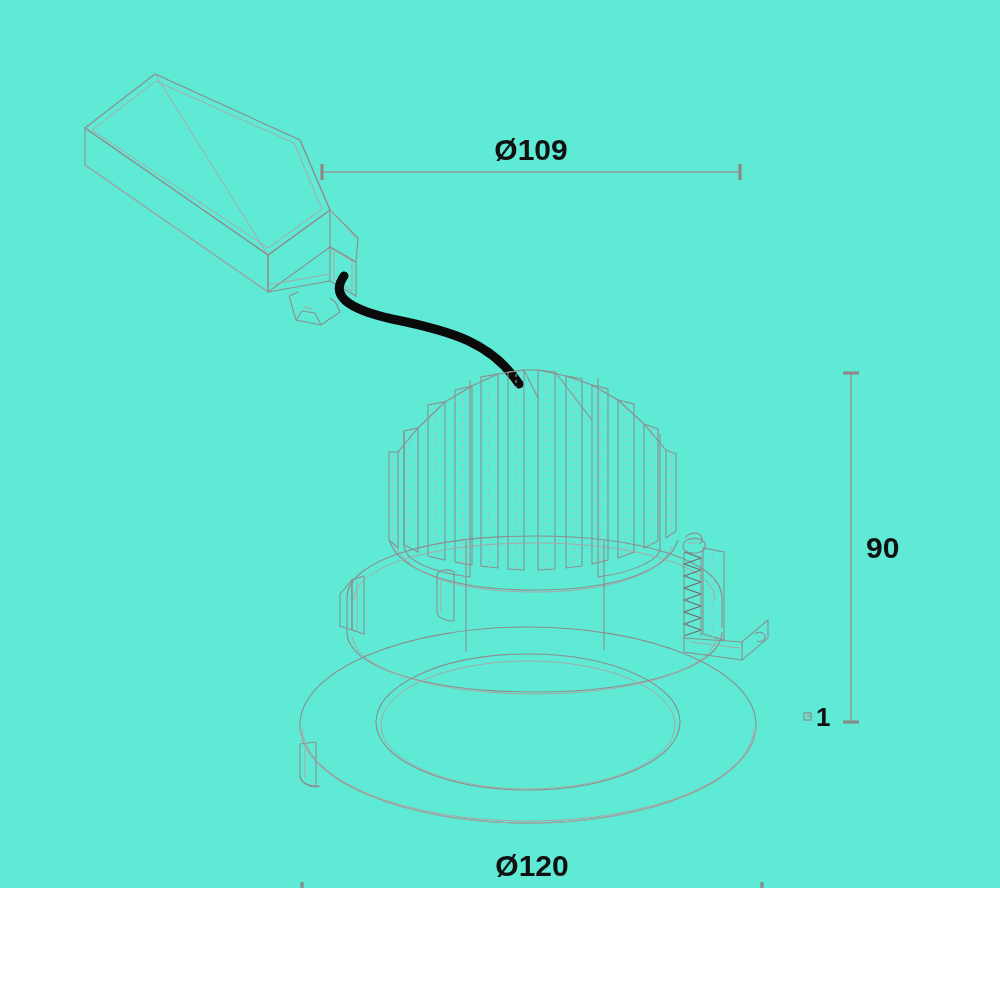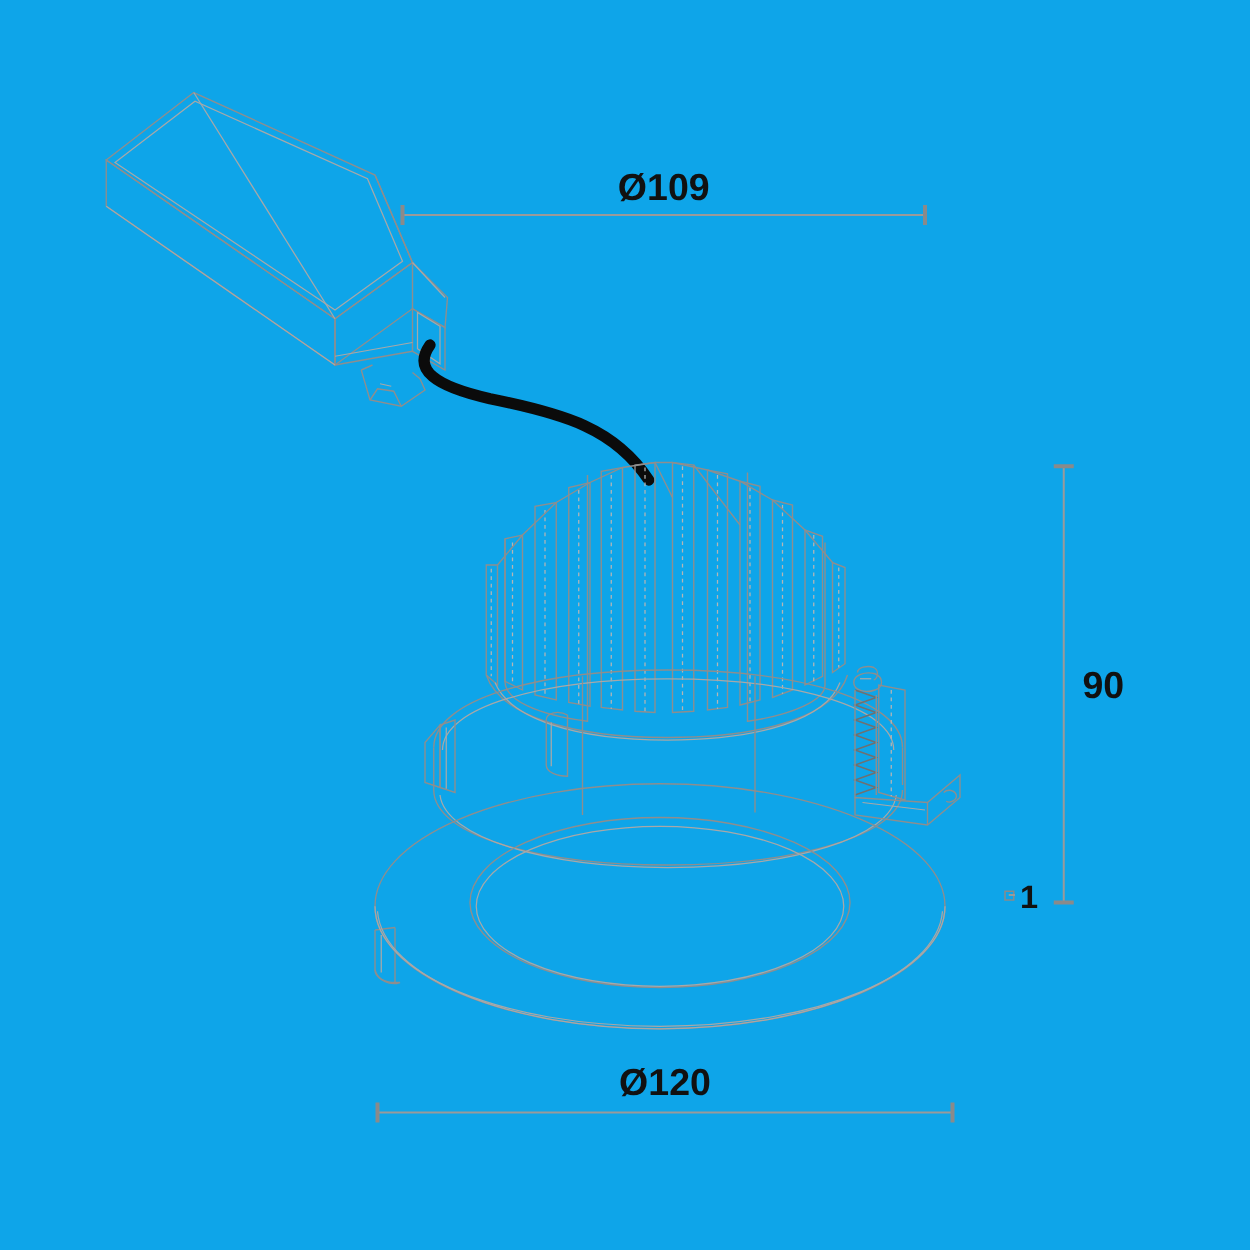--- a/index.html
+++ b/index.html
@@ -3,22 +3,22 @@
 <meta charset="utf-8">
 <style>
   html, body {
     margin: 0;
     padding: 0;
     background: #ffffff;
   }
   #stage {
     position: relative;
     width: 1000px;
-    height: 1000px;
-    background: #0ea5e9;
+    height: 888px;
+    background: #5eead4;
     overflow: hidden;
     font-family: "Liberation Sans", sans-serif;
   }
   svg#drawing {
     position: absolute;
     left: 0;
     top: 0;
     width: 1000px;
     height: 1000px;
     display: block;

